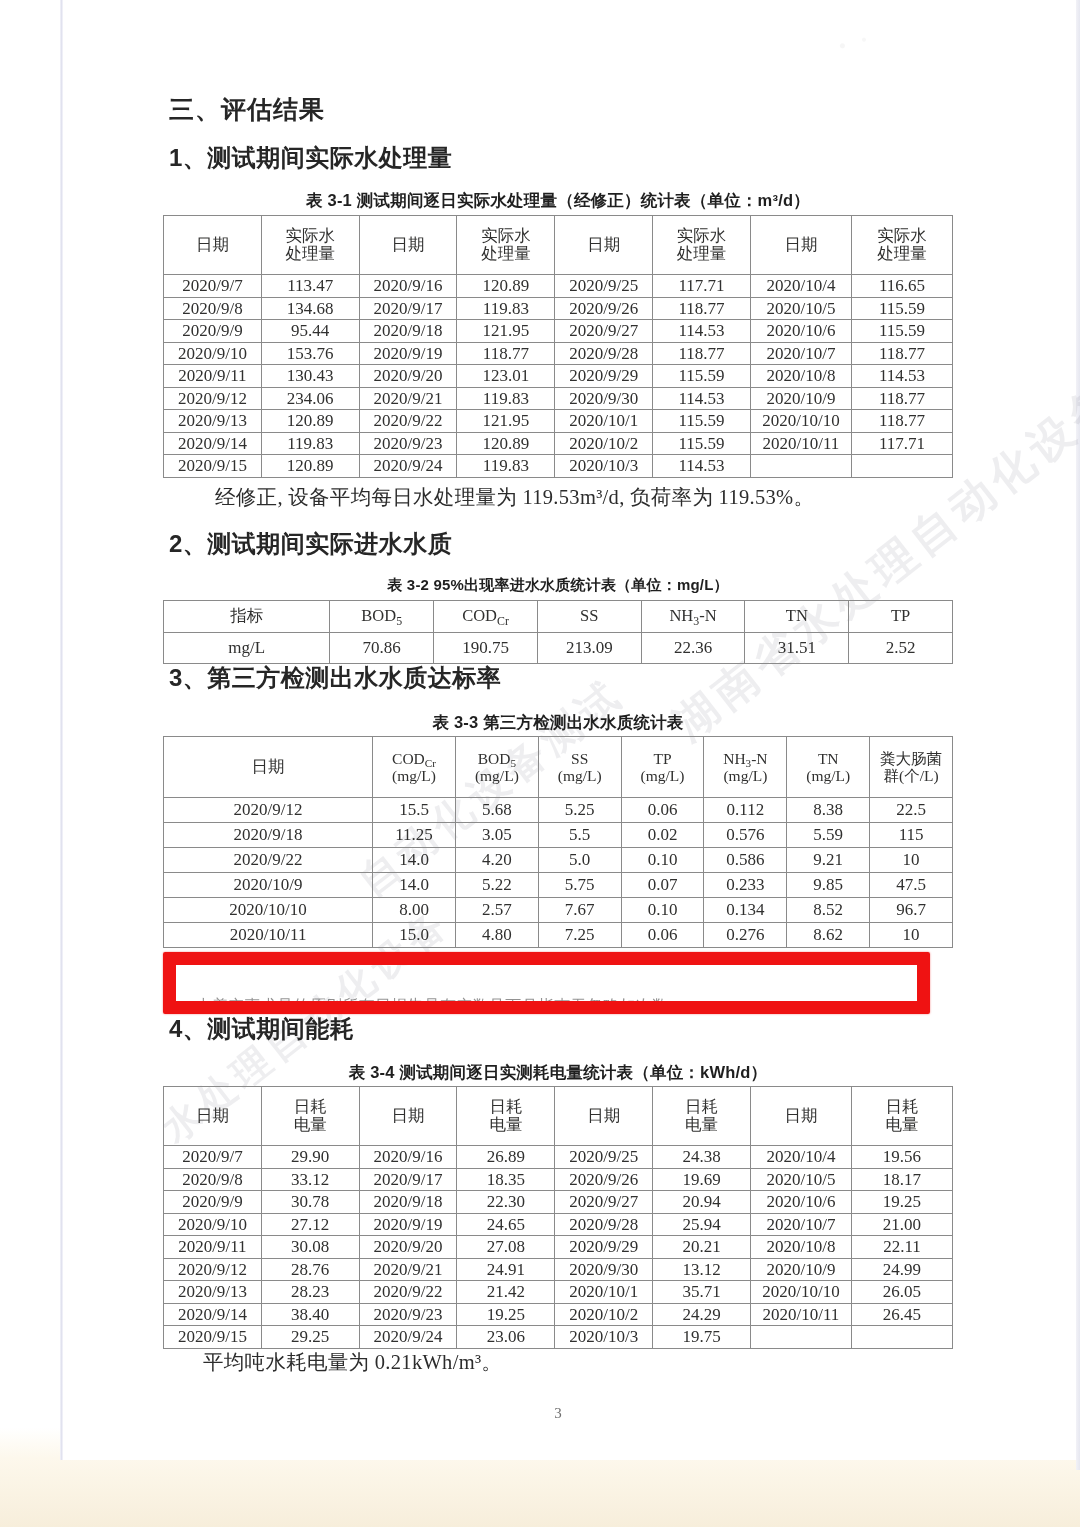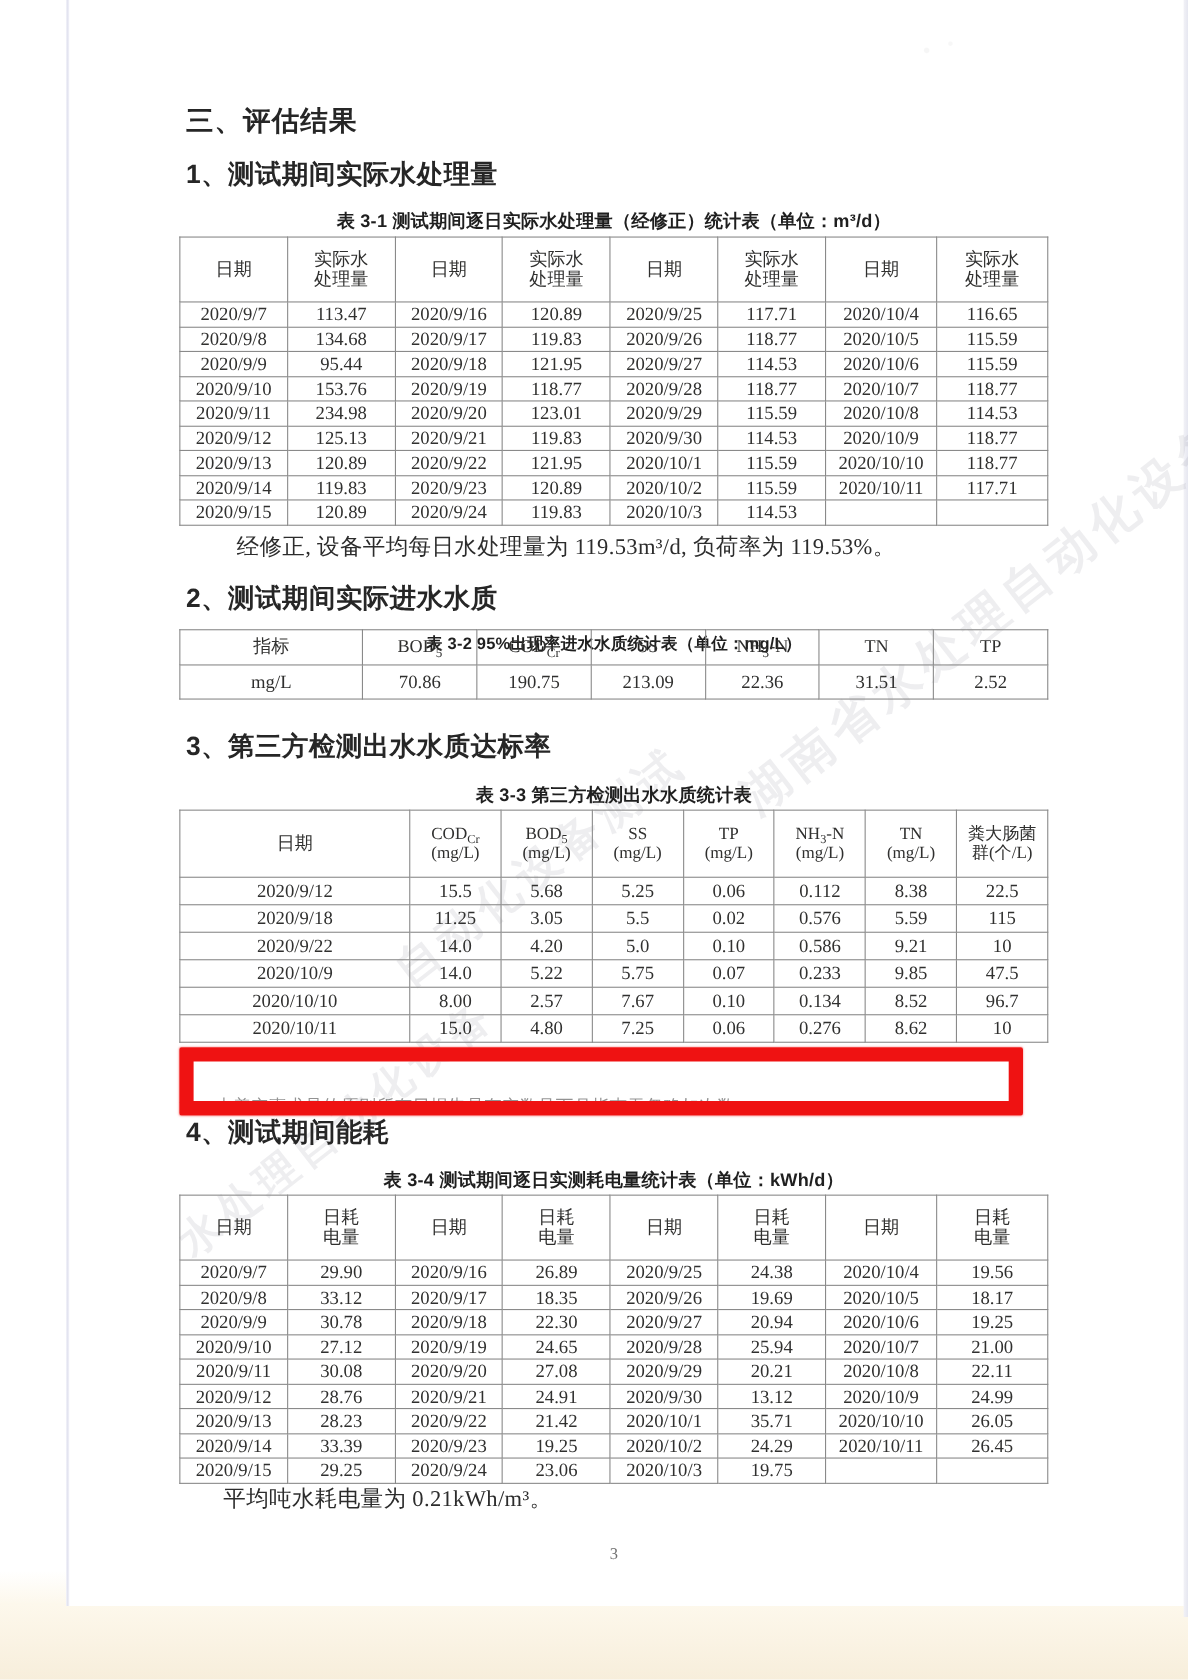--- a/index.html
+++ b/index.html
@@ -221,31 +221,31 @@
           <td style="height:21.5px;">153.76</td>
           <td style="height:21.5px;">2020/9/19</td>
           <td style="height:21.5px;">118.77</td>
           <td style="height:21.5px;">2020/9/28</td>
           <td style="height:21.5px;">118.77</td>
           <td style="height:21.5px;">2020/10/7</td>
           <td style="height:21.5px;">118.77</td>
         </tr>
         <tr>
           <td style="height:21.5px;">2020/9/11</td>
-          <td style="height:21.5px;">234.98</td>
+          <td style="height:21.5px;">130.43</td>
           <td style="height:21.5px;">2020/9/20</td>
           <td style="height:21.5px;">123.01</td>
           <td style="height:21.5px;">2020/9/29</td>
           <td style="height:21.5px;">115.59</td>
           <td style="height:21.5px;">2020/10/8</td>
           <td style="height:21.5px;">114.53</td>
         </tr>
         <tr>
           <td style="height:21.5px;">2020/9/12</td>
-          <td style="height:21.5px;">125.13</td>
+          <td style="height:21.5px;">234.06</td>
           <td style="height:21.5px;">2020/9/21</td>
           <td style="height:21.5px;">119.83</td>
           <td style="height:21.5px;">2020/9/30</td>
           <td style="height:21.5px;">114.53</td>
           <td style="height:21.5px;">2020/10/9</td>
           <td style="height:21.5px;">118.77</td>
         </tr>
         <tr>
           <td style="height:21.5px;">2020/9/13</td>
           <td style="height:21.5px;">120.89</td>
@@ -278,21 +278,21 @@
         </tr>
       </tbody>
   </table>
 
   <div class="para pos" style="left:52px; top:483px;">经修正, 设备平均每日水处理量为 119.53m³/d, 负荷率为 119.53%。</div>
 
   <div class="h-sub pos" style="left:6px; top:528px;">2、测试期间实际进水水质</div>
 
   <div class="tbl-caption small pos" style="left:0px; top:576px; width:790px;">表 3-2 95%出现率进水水质统计表（单位：mg/L）</div>
 
-  <table class="doc pos" id="t32" style="left:0px; top:572px; width:790px;">
+  <table class="doc pos" id="t32" style="left:0px; top:600px; width:790px;">
     <thead>
         <tr>
           <th style="height:31px;width:21%;">指标</th>
           <th style="height:31px;width:13.1%;">BOD<sub>5</sub></th>
           <th style="height:31px;width:13.1%;">COD<sub>Cr</sub></th>
           <th style="height:31px;width:13.1%;">SS</th>
           <th style="height:31px;width:13.1%;">NH<sub>3</sub>-N</th>
           <th style="height:31px;width:13.1%;">TN</th>
           <th style="height:31px;width:13.1%;">TP</th>
         </tr>
@@ -476,21 +476,21 @@
           <td style="height:21.5px;">28.23</td>
           <td style="height:21.5px;">2020/9/22</td>
           <td style="height:21.5px;">21.42</td>
           <td style="height:21.5px;">2020/10/1</td>
           <td style="height:21.5px;">35.71</td>
           <td style="height:21.5px;">2020/10/10</td>
           <td style="height:21.5px;">26.05</td>
         </tr>
         <tr>
           <td style="height:21.5px;">2020/9/14</td>
-          <td style="height:21.5px;">33.39</td>
+          <td style="height:21.5px;">38.40</td>
           <td style="height:21.5px;">2020/9/23</td>
           <td style="height:21.5px;">19.25</td>
           <td style="height:21.5px;">2020/10/2</td>
           <td style="height:21.5px;">24.29</td>
           <td style="height:21.5px;">2020/10/11</td>
           <td style="height:21.5px;">26.45</td>
         </tr>
         <tr>
           <td style="height:21.5px;">2020/9/15</td>
           <td style="height:21.5px;">29.25</td>

